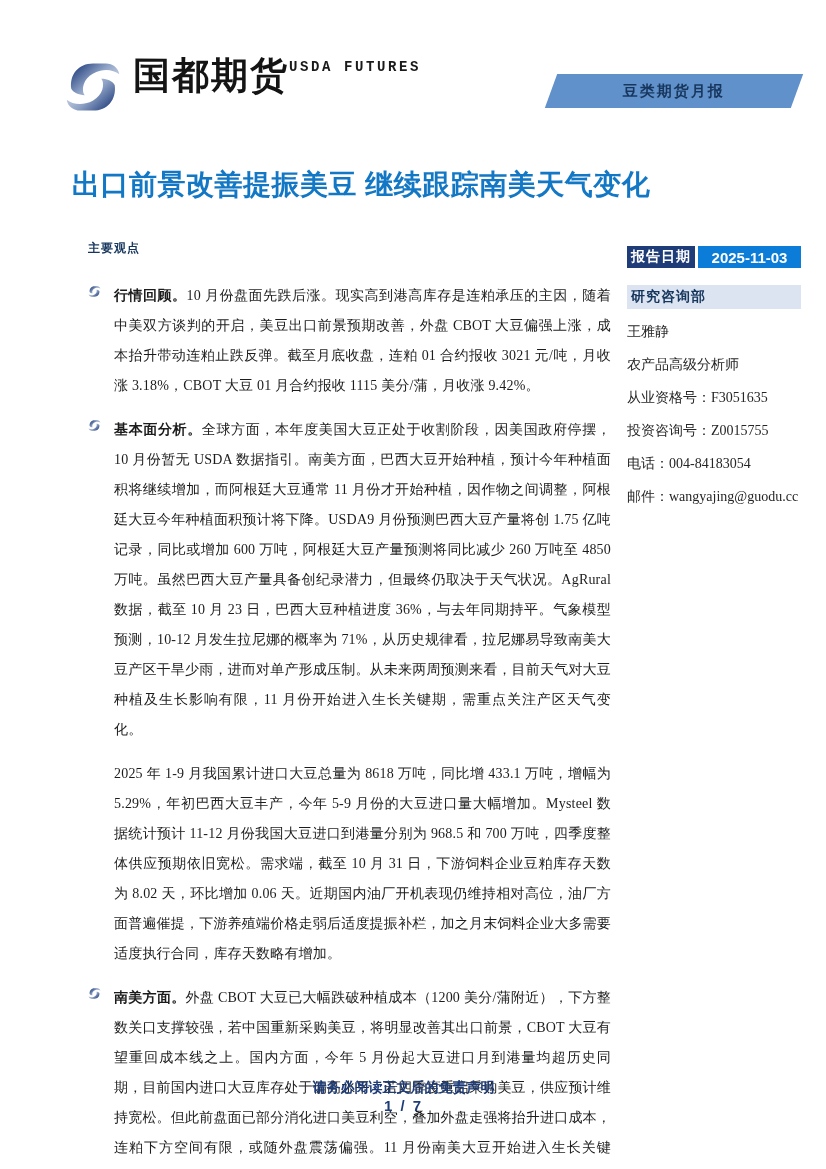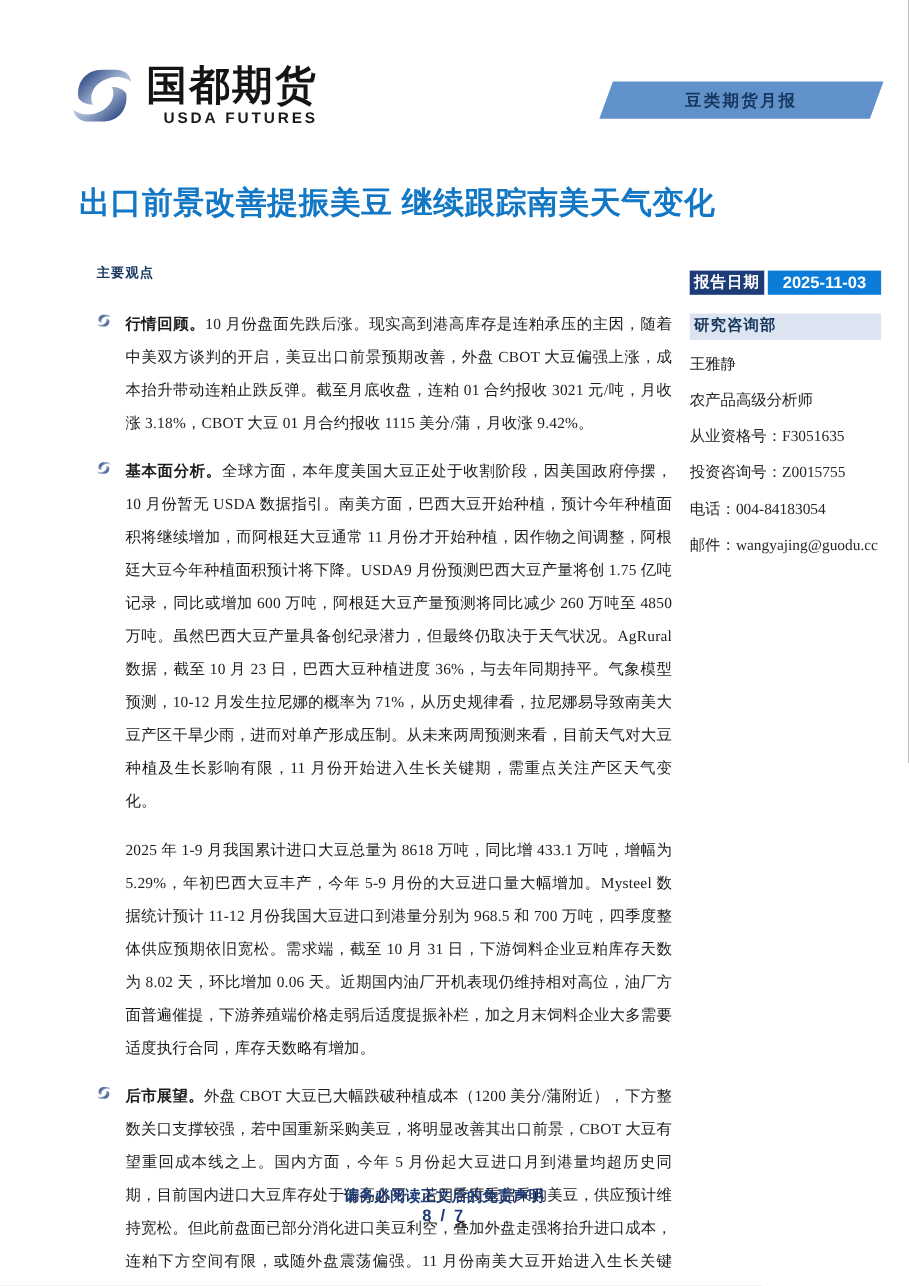--- a/index.html
+++ b/index.html
@@ -20,21 +20,21 @@
     background:#ffffff;
     font-family:"Liberation Serif","DejaVu Serif",serif;
     overflow:hidden;
   }
   
   .logo-block{
     position:absolute;left:64px;top:58px;
     display:flex;align-items:flex-start;gap:11px;
   }
   .logo-mark{width:58px;height:58px;display:block;}
-  .logo-text{display:flex;flex-direction:column;font-family:Liberation Sans, sans-serif;align-items:flex-end;}
+  .logo-text{display:flex;font-family:Liberation Mono, monospace;}
   .logo-cn{
     font-size:37px;font-weight:900;color:#141414;
     letter-spacing:2px;line-height:40px;white-space:nowrap;
   }
   .logo-en{
     font-size:14px;font-weight:700;color:#1a1a1a;
     letter-spacing:2.6px;line-height:16px;margin-top:1px;white-space:nowrap;
   }
   .banner{
     position:absolute;left:551px;top:74px;width:246px;height:34px;
@@ -160,21 +160,21 @@
     </div>
 
     <div class="para2">
       <p class="para">2025 年 1-9 月我国累计进口大豆总量为 8618 万吨，同比增 433.1 万吨，增幅为 5.29%，年初巴西大豆丰产，今年 5-9 月份的大豆进口量大幅增加。Mysteel 数据统计预计 11-12 月份我国大豆进口到港量分别为 968.5 和 700 万吨，四季度整体供应预期依旧宽松。需求端，截至 10 月 31 日，下游饲料企业豆粕库存天数为 8.02 天，环比增加 0.06 天。近期国内油厂开机表现仍维持相对高位，油厂方面普遍催提，下游养殖端价格走弱后适度提振补栏，加之月末饲料企业大多需要适度执行合同，库存天数略有增加。</p>
     </div>
 
     <div class="bullet">
       <svg class="bicon" viewBox="0 0 64 64">
           <use href="#swirlMark"></use>
         </svg>
-      <p class="para"><span class="lead">后市展望。</span><span>外盘 CBOT 大豆已大幅跌破种植成本（1200 美分/蒲附近），下方整数关口支撑较强，若中国重新采购美豆，将明显改善其出口前景，CBOT 大豆有望重回成本线之上。国内方面，今年 5 月份起大豆进口月到港量均超历史同期，目前国内进口大豆库存处于偏高水平，若四季度重启采购美豆，供应预计维持宽松。但此前盘面已部分消化进口美豆利空，叠加外盘走强将抬升进口成本，连粕下方空间有限，或随外盘震荡偏强。11 月份南美大豆开始进入生长关键期，重点关注巴西是否因弱拉尼娜出现天气炒作机会。</span></p>
+      <p class="para"><span class="lead">南美方面。</span><span>外盘 CBOT 大豆已大幅跌破种植成本（1200 美分/蒲附近），下方整数关口支撑较强，若中国重新采购美豆，将明显改善其出口前景，CBOT 大豆有望重回成本线之上。国内方面，今年 5 月份起大豆进口月到港量均超历史同期，目前国内进口大豆库存处于偏高水平，若四季度重启采购美豆，供应预计维持宽松。但此前盘面已部分消化进口美豆利空，叠加外盘走强将抬升进口成本，连粕下方空间有限，或随外盘震荡偏强。11 月份南美大豆开始进入生长关键期，重点关注巴西是否因弱拉尼娜出现天气炒作机会。</span></p>
     </div>
 
   </div>
 
   <div class="sidebar">
     <div class="date-row">
       <div class="date-label">报告日期</div>
       <div class="date-gap"></div>
       <div class="date-value">2025-11-03</div>
     </div>
@@ -186,16 +186,16 @@
       <div>农产品高级分析师</div>
       <div>从业资格号：F3051635</div>
       <div>投资咨询号：Z0015755</div>
       <div>电话：004-84183054</div>
       <div>邮件：wangyajing@guodu.cc</div>
     </div>
   </div>
 
   <div class="footer">
     <span>请务必阅读正文后的免责声明</span>
-    <span class="pageno">8 / 7</span>
+    <span class="pageno">1 / 7</span>
   </div>
 
 </div>
 
 </body></html>

